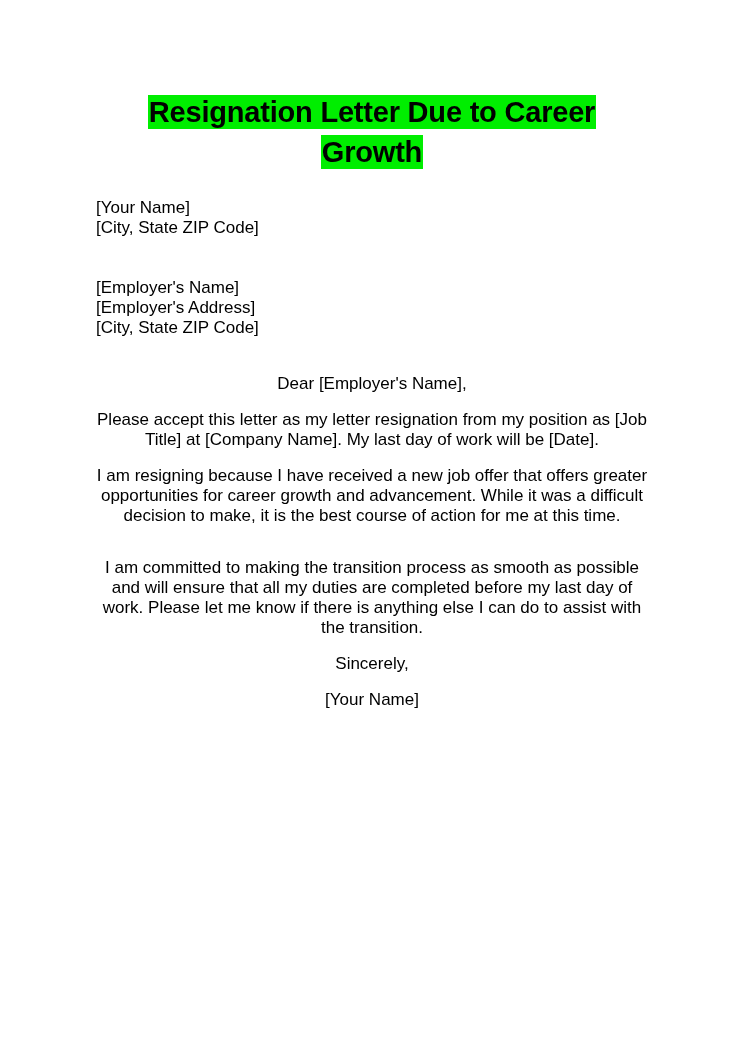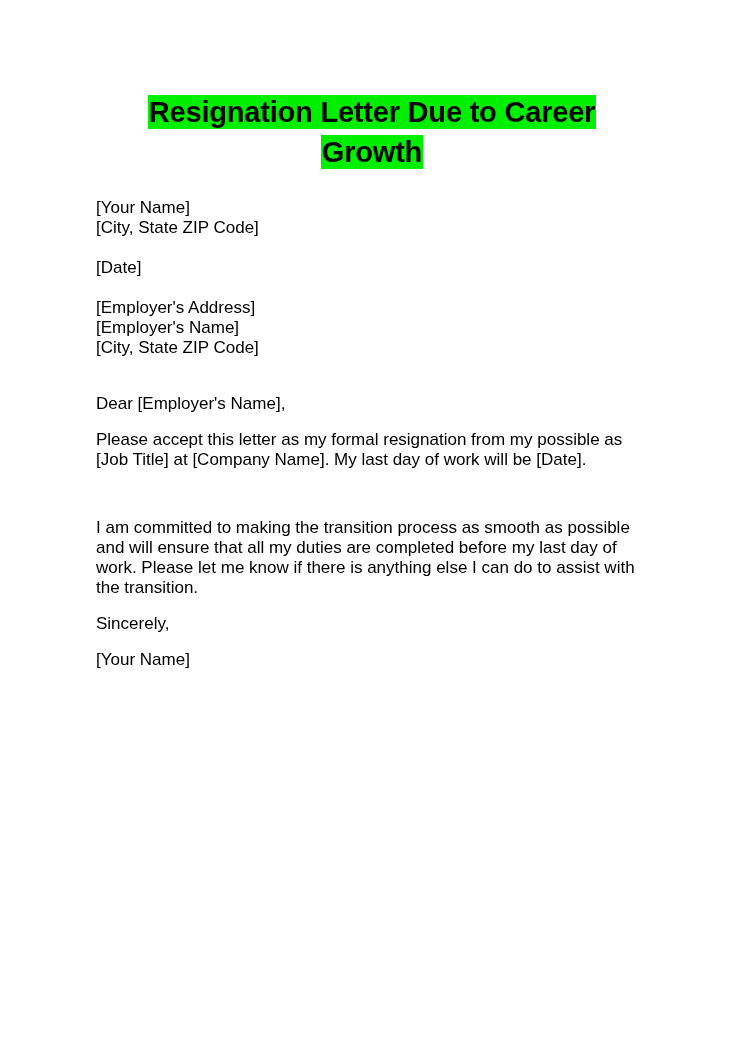--- a/index.html
+++ b/index.html
@@ -55,21 +55,21 @@
     text-align: left;
   }
   .line {
     display: block;
     white-space: pre;
   }
 
   .para {
     font-size: 17px;
     line-height: 20px;
-    text-align: left;
+    text-align: center;
   }
 
   
   .sp-title-to-sender { height: 26px; }
   .sp-sender-to-date  { height: 20px; }
   .sp-date-to-emp     { height: 20px; }
   .sp-emp-to-salute   { height: 36px; }
   .sp-salute-to-p1    { height: 16px; }
   .sp-para            { height: 16px; }
   .sp-p4-to-close     { height: 16px; }
@@ -86,42 +86,40 @@
 
     <div class="sp-title-to-sender"></div>
 
     <div class="block">
       <span class="line">[Your Name]</span>
       <span class="line">[City, State ZIP Code]</span>
     </div>
 
     <div class="sp-sender-to-date"></div>
 
-    <div class="block">
-      <span class="line">[Date]</span>
-    </div>
 
     <div class="sp-date-to-emp"></div>
 
     <div class="block">
+      <span class="line">[Employer's Name]</span>
       <span class="line">[Employer's Address]</span>
-      <span class="line">[Employer's Name]</span>
       <span class="line">[City, State ZIP Code]</span>
     </div>
 
     <div class="sp-emp-to-salute"></div>
 
     <div class="para">Dear [Employer's Name],</div>
 
     <div class="sp-salute-to-p1"></div>
 
-    <div class="para">Please accept this letter as my formal resignation from my possible as [Job Title] at [Company Name]. My last day of work will be [Date].</div>
+    <div class="para">Please accept this letter as my letter resignation from my position as [Job Title] at [Company Name]. My last day of work will be [Date].</div>
 
     <div class="sp-para"></div>
 
+    <div class="para">I am resigning because I have received a new job offer that offers greater opportunities for career growth and advancement. While it was a difficult decision to make, it is the best course of action for me at this time.</div>
 
     <div class="sp-para"></div>
 
 
     <div class="sp-para"></div>
 
     <div class="para">I am committed to making the transition process as smooth as possible and will ensure that all my duties are completed before my last day of work. Please let me know if there is anything else I can do to assist with the transition.</div>
 
     <div class="sp-p4-to-close"></div>
 

